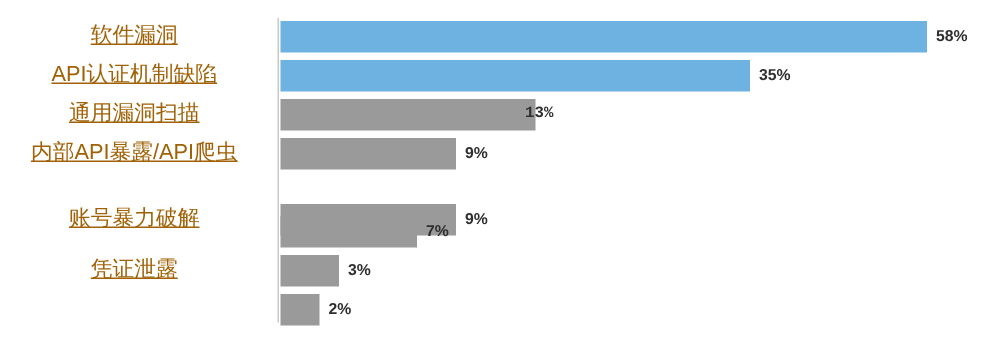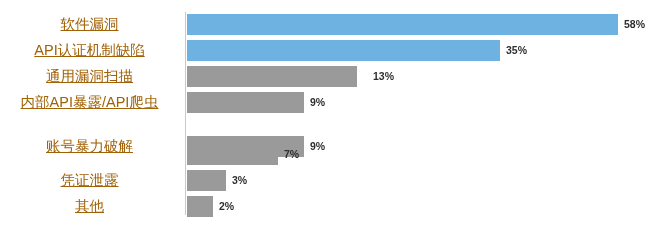--- a/index.html
+++ b/index.html
@@ -92,21 +92,21 @@
         <div class="value-label" style="left: 624px;">58%</div>
       </div>
       <div class="bar-row" style="top: 40px; padding-left: 44px;">
         <div class="cat-label">API认证机制缺陷</div>
         <div class="bar" style="width: 313px; background: rgb(109, 178, 225);"></div>
         <div class="value-label" style="left: 506px;">35%</div>
       </div>
       <div class="bar-row" style="top: 66px;">
         <div class="cat-label">通用漏洞扫描</div>
         <div class="bar" style="width: 170px; background: rgb(154, 154, 154);"></div>
-        <div class="value-label" style="left: 373px;">13%</div>
+        <div class="value-label" style="left: 350px; font-family: Liberation Mono, monospace;">13%</div>
       </div>
       <div class="bar-row" style="top: 92px;">
         <div class="cat-label">内部API暴露/API爬虫</div>
         <div class="bar" style="width: 117px; background: rgb(154, 154, 154);"></div>
         <div class="value-label" style="left: 310px;">9%</div>
       </div>
       <div class="bar-row" style="top: 136px; padding-left: 15px;">
         <div class="cat-label">账号暴力破解</div>
         <div class="bar" style="width: 117px; background: rgb(154, 154, 154);"></div>
         <div class="value-label" style="left: 310px;">9%</div>
@@ -114,18 +114,17 @@
       <div class="bar-row" style="top: 144px;">
         <div class="bar" style="width: 91px; background: rgb(154, 154, 154);"></div>
         <div class="value-label" style="left: 284px;">7%</div>
       </div>
       <div class="bar-row" style="top: 170px;">
         <div class="cat-label">凭证泄露</div>
         <div class="bar" style="width: 39px; background: rgb(154, 154, 154);"></div>
         <div class="value-label" style="left: 232px;">3%</div>
       </div>
       <div class="bar-row" style="top: 196px;">
-        <div class="cat-label">其他</div>
         <div class="bar" style="width: 26px; background: rgb(154, 154, 154);"></div>
         <div class="value-label" style="left: 219px;">2%</div>
       </div>
     </div>
 </div>
 
 </body></html>

